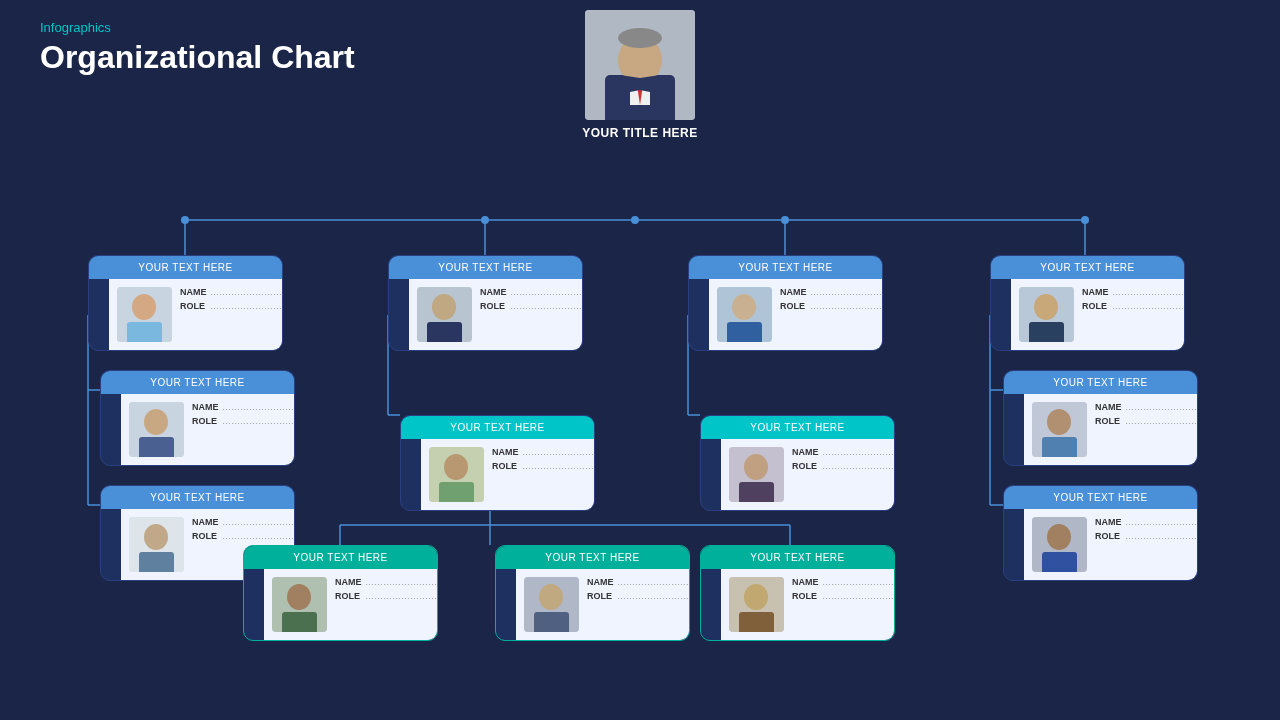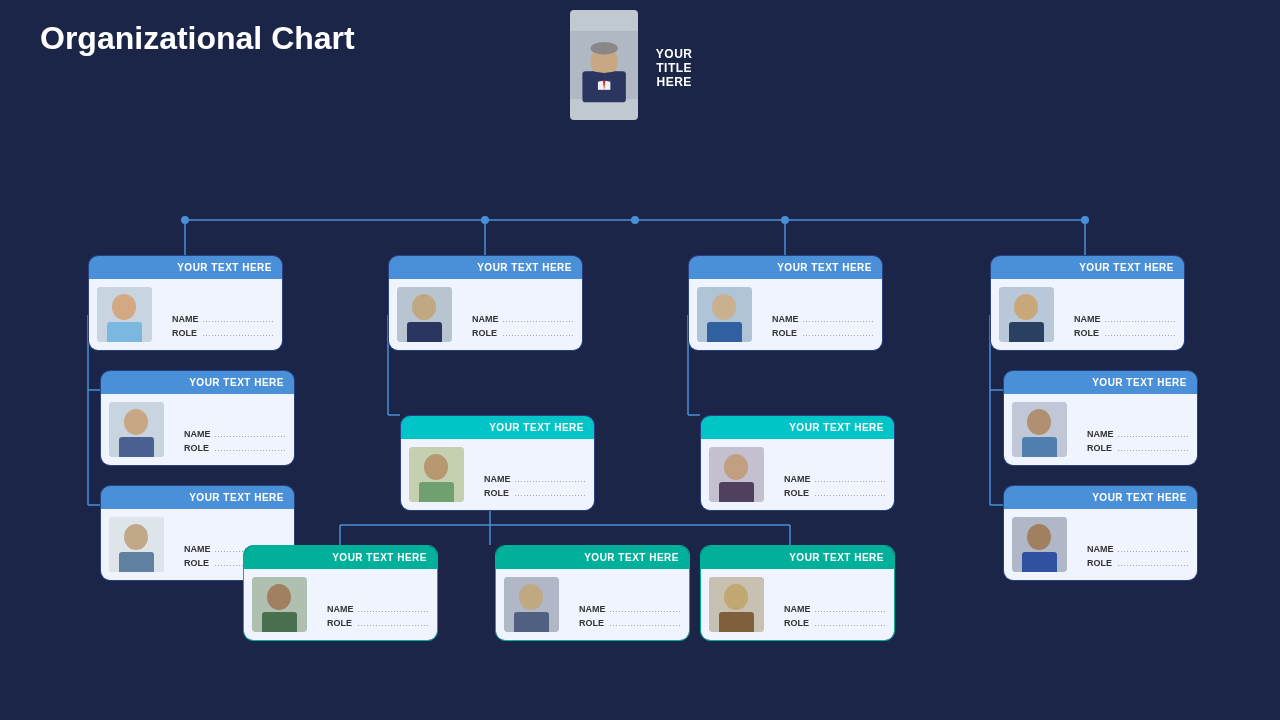--- a/index.html
+++ b/index.html
@@ -30,21 +30,21 @@
       font-weight: bold;
     }
 
     
     .top-card {
       position: absolute;
       top: 10px;
       left: 50%;
       transform: translateX(-50%);
       display: flex;
-      flex-direction: row;
+      flex-direction: column;
       align-items: center;
       width: 140px;
     }
 
     .top-card-photo {
       width: 110px;
       height: 110px;
       background: #c0c8d0;
       border-radius: 4px;
       overflow: hidden;
@@ -99,34 +99,35 @@
       position: absolute;
       border-radius: 10px;
       overflow: hidden;
       background: #1e3060;
       border: 1px solid #2a4080;
       width: 195px;
     }
 
     .org-card-header {
       padding: 6px 10px;
-      text-align: right;
+      text-align: center;
       font-size: 10px;
-      font-weight: bold;
+      font-weight: normal;
       letter-spacing: 0.5px;
       color: #ffffff;
     }
 
     .org-card-body {
       background: #f0f4ff;
       display: flex;
-      align-items: flex-end;
+      align-items: flex-start;
       padding: 8px;
-      gap: 20px;
+      gap: 8px;
       min-height: 65px;
+      margin-left: 20px;
     }
 
     .org-card-avatar {
       width: 55px;
       height: 55px;
       flex-shrink: 0;
       border-radius: 4px;
       overflow: hidden;
       background: #c8d0d8;
     }
@@ -169,20 +170,21 @@
       border: 1px solid #00b09b;
     }
     .org-card-teal .org-card-header {
       background: #00b09b;
     }
   </style>
 </head>
 <body>
 
 <div class="header-section">
+  <div class="infographics-label">Infographics</div>
   <div class="main-title">Organizational Chart</div>
 </div>
 
 <div class="top-card">
   <div class="top-card-photo">
 
     <svg viewBox="0 0 110 110" xmlns="http://www.w3.org/2000/svg">
       <rect width="110" height="110" fill="#b0b8c4"></rect>
 
       <rect x="20" y="65" width="70" height="50" rx="5" fill="#2a3560"></rect>

